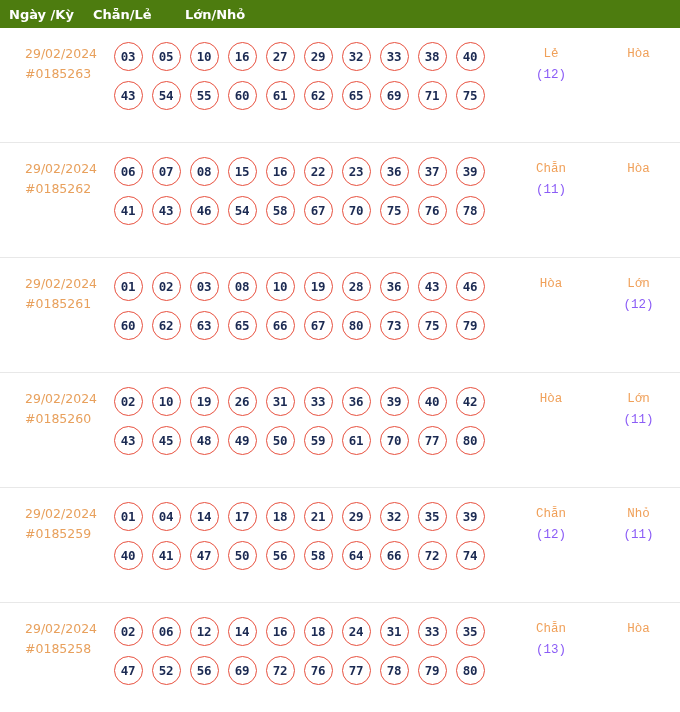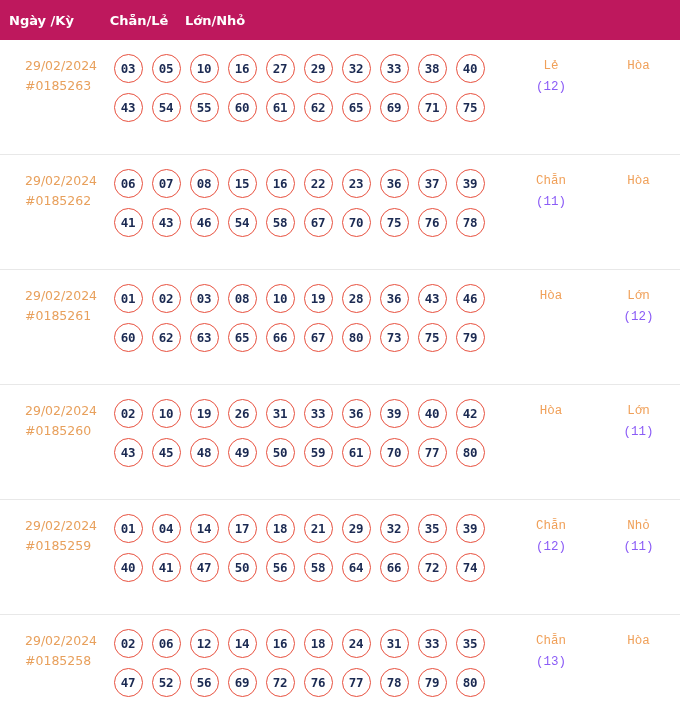--- a/index.html
+++ b/index.html
@@ -10,29 +10,29 @@
   }
   .results-table {
     width: 680px;
     background: #ffffff;
   }
 
   
   .table-header {
     display: flex;
     align-items: center;
-    background: #be185d;
-    height: 40px;
+    background: #4d7c0f;
+    height: 28px;
     color: #ffffff;
     font-size: 13px;
     font-weight: bold;
   }
   .th-date    { width: 93px; padding-left: 9px; }
   .th-result  { flex: 1 1 auto; padding-left: 0px; }
-  .th-oddeven { width: 92px; text-align: center; }
+  .th-oddeven { width: 92px; }
   .th-bigsmall{ width: 83px; text-align: left; }
 
   
   .draw-row {
     display: flex;
     align-items: flex-start;
     border-bottom: 1px solid #e8e8e8;
     padding: 13px 0 14px 16px;
     min-height: 115px;
   }

